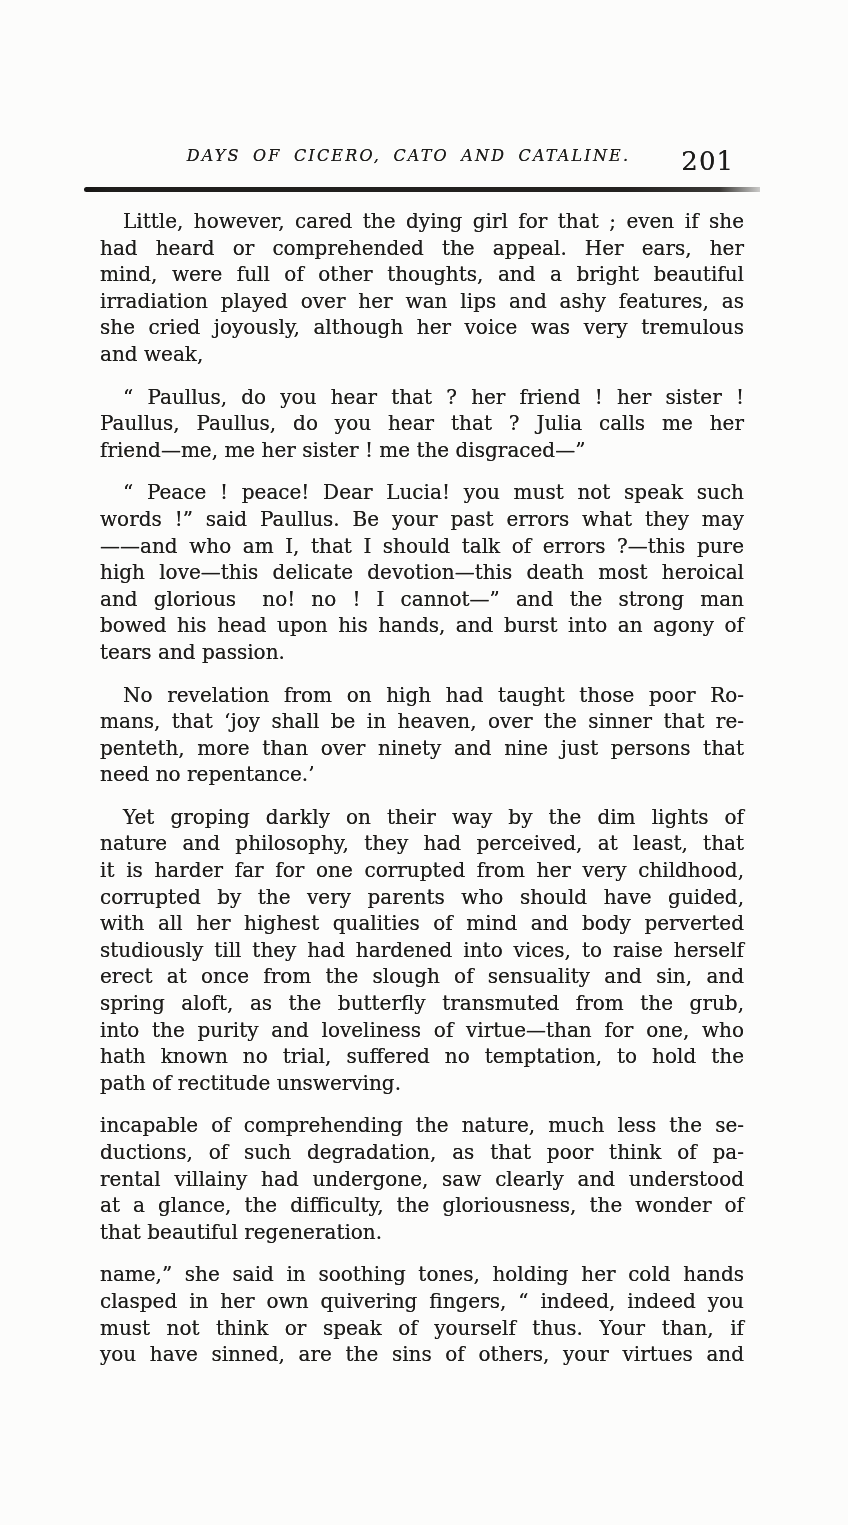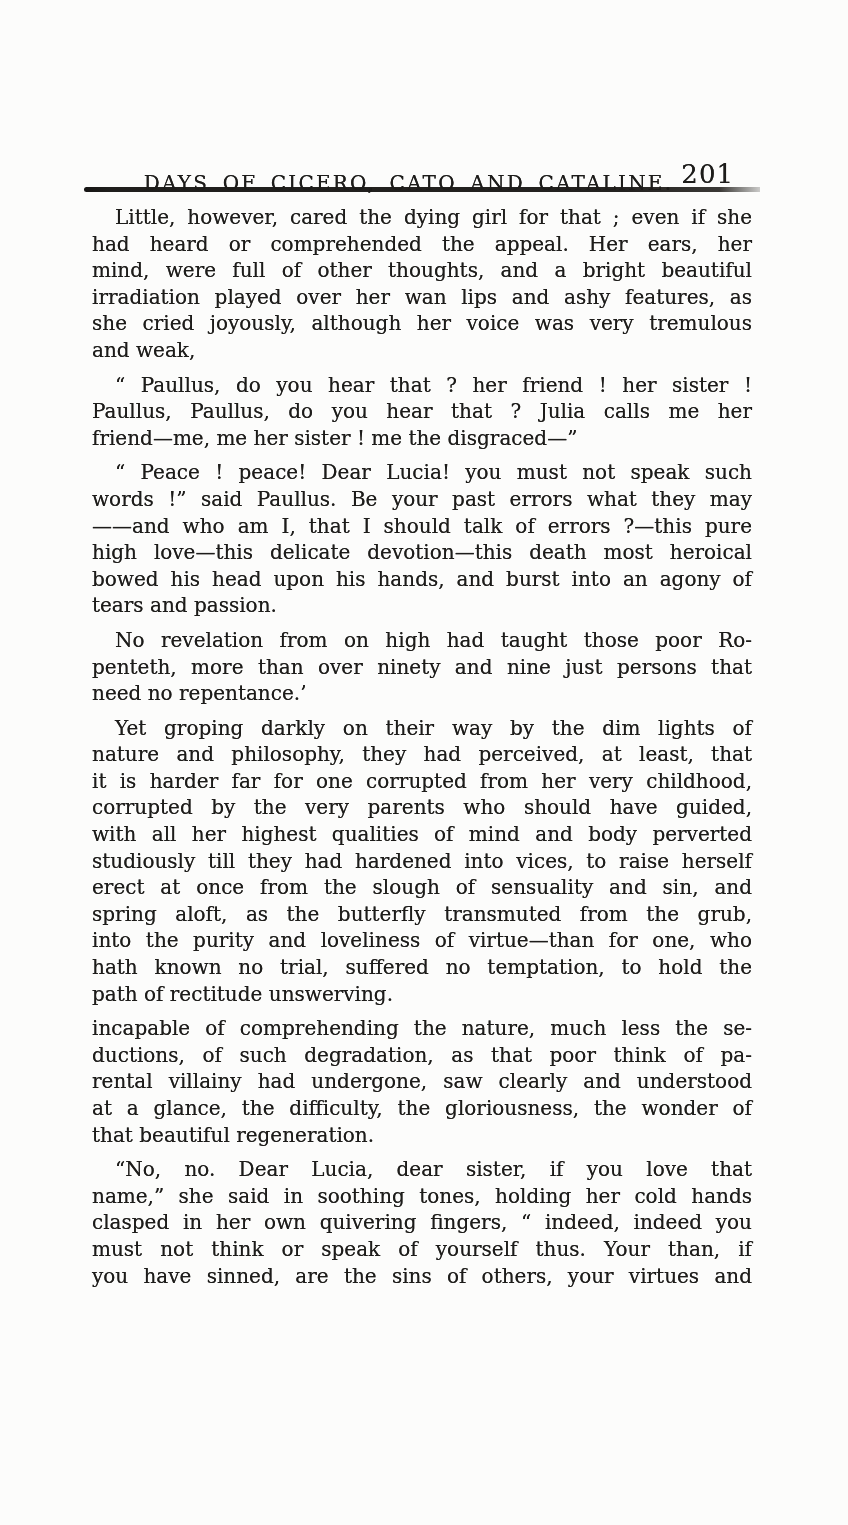--- a/index.html
+++ b/index.html
@@ -23,50 +23,51 @@
     width: 676px;
   }
   .running-header {
     position: relative;
     height: 34px;
   }
   .running-title {
     position: absolute;
     left: 48%;
     transform: translateX(-50%);
-    top: 25px;
-    font-size: 20px;
+    top: 0;
+    font-size: 16px;
     letter-spacing: 2.2px;
     word-spacing: 5px;
     white-space: nowrap;
     text-shadow: 0 0 0.5px rgba(25,24,22,0.85);
+    font-style: italic;
   }
   .folio {
     position: absolute;
     right: 26px;
-    top: 13px;
+    top: 0px;
     font-size: 26px;
     letter-spacing: 1px;
     text-shadow: 0 0 0.5px rgba(25,24,22,0.85);
   }
   .header-rule {
     margin-top: 7px;
     height: 5px;
     border-radius: 3px 0 0 3px;
     background: linear-gradient(to right,
       #161514 0%, #1f1e1c 4%, #242220 80%,
       #3a3835 94%, rgba(58,56,53,0.25) 100%);
   }
   .body-text {
     margin-top: 12px;
     font-size: 20px;
     line-height: 26.6px;
     text-shadow: 0 0 0.45px rgba(25,24,22,0.75);
   }
-  .paragraph { margin: 8px; }
+  .paragraph { margin: 16px; }
   .line {
     text-align: justify;
     text-align-last: justify;
     -moz-text-align-last: justify;
   }
   .line.ragged {
     text-align-last: left;
     -moz-text-align-last: left;
   }
   .line.indent { text-indent: 23px; }
@@ -93,25 +94,27 @@
         <div class="paragraph">
           <div class="line indent">“ Paullus, do you hear that ?  her friend !  her sister !</div>
           <div class="line">Paullus, Paullus, do you hear that ?  Julia calls me her</div>
           <div class="line ragged">friend—me, me her sister !  me the disgraced—”</div>
         </div>
         <div class="paragraph">
           <div class="line indent">“ Peace !  peace!  Dear Lucia!  you must not speak such</div>
           <div class="line">words !” said Paullus.   Be your past errors what they may</div>
           <div class="line">——and who am I, that I should talk of errors ?—this pure</div>
           <div class="line">high love—this delicate devotion—this death most heroical</div>
+          <div class="line">and glorious  no! no !  I cannot—” and the strong man</div>
           <div class="line">bowed his head upon his hands, and burst into an agony of</div>
           <div class="line ragged">tears and passion.</div>
         </div>
         <div class="paragraph">
           <div class="line indent">No revelation from on high had taught those poor Ro-</div>
+          <div class="line">mans, that ‘joy shall be in heaven, over the sinner that re-</div>
           <div class="line">penteth, more than over ninety and nine just persons that</div>
           <div class="line ragged">need no repentance.’</div>
         </div>
         <div class="paragraph">
           <div class="line indent">Yet groping darkly on their way by the dim lights of</div>
           <div class="line">nature and philosophy, they had perceived, at least, that</div>
           <div class="line">it is harder far for one corrupted from her very childhood,</div>
           <div class="line">corrupted by the very parents who should have guided,</div>
           <div class="line">with all her highest qualities of mind and body perverted</div>
           <div class="line">studiously till they had hardened into vices, to raise herself</div>
@@ -122,21 +125,20 @@
           <div class="line ragged">path of rectitude unswerving.</div>
         </div>
         <div class="paragraph">
           <div class="line">incapable of comprehending the nature, much less the se-</div>
           <div class="line">ductions, of such degradation, as that poor think of pa-</div>
           <div class="line">rental villainy had undergone, saw clearly and understood</div>
           <div class="line">at a glance, the difficulty, the gloriousness, the wonder of</div>
           <div class="line ragged">that beautiful regeneration.</div>
         </div>
         <div class="paragraph">
-          <div class="line indent">“No, no.  Dear Lucia, dear sister, if you love that</div>
           <div class="line">name,” she said in soothing tones, holding her cold hands</div>
           <div class="line">clasped in her own quivering fingers, “ indeed, indeed you</div>
           <div class="line">must not think or speak of yourself thus.  Your than, if</div>
           <div class="line">you have sinned, are the sins of others, your virtues and</div>
         </div>
       </div>
   </div>
 </div>
 
 </body></html>

